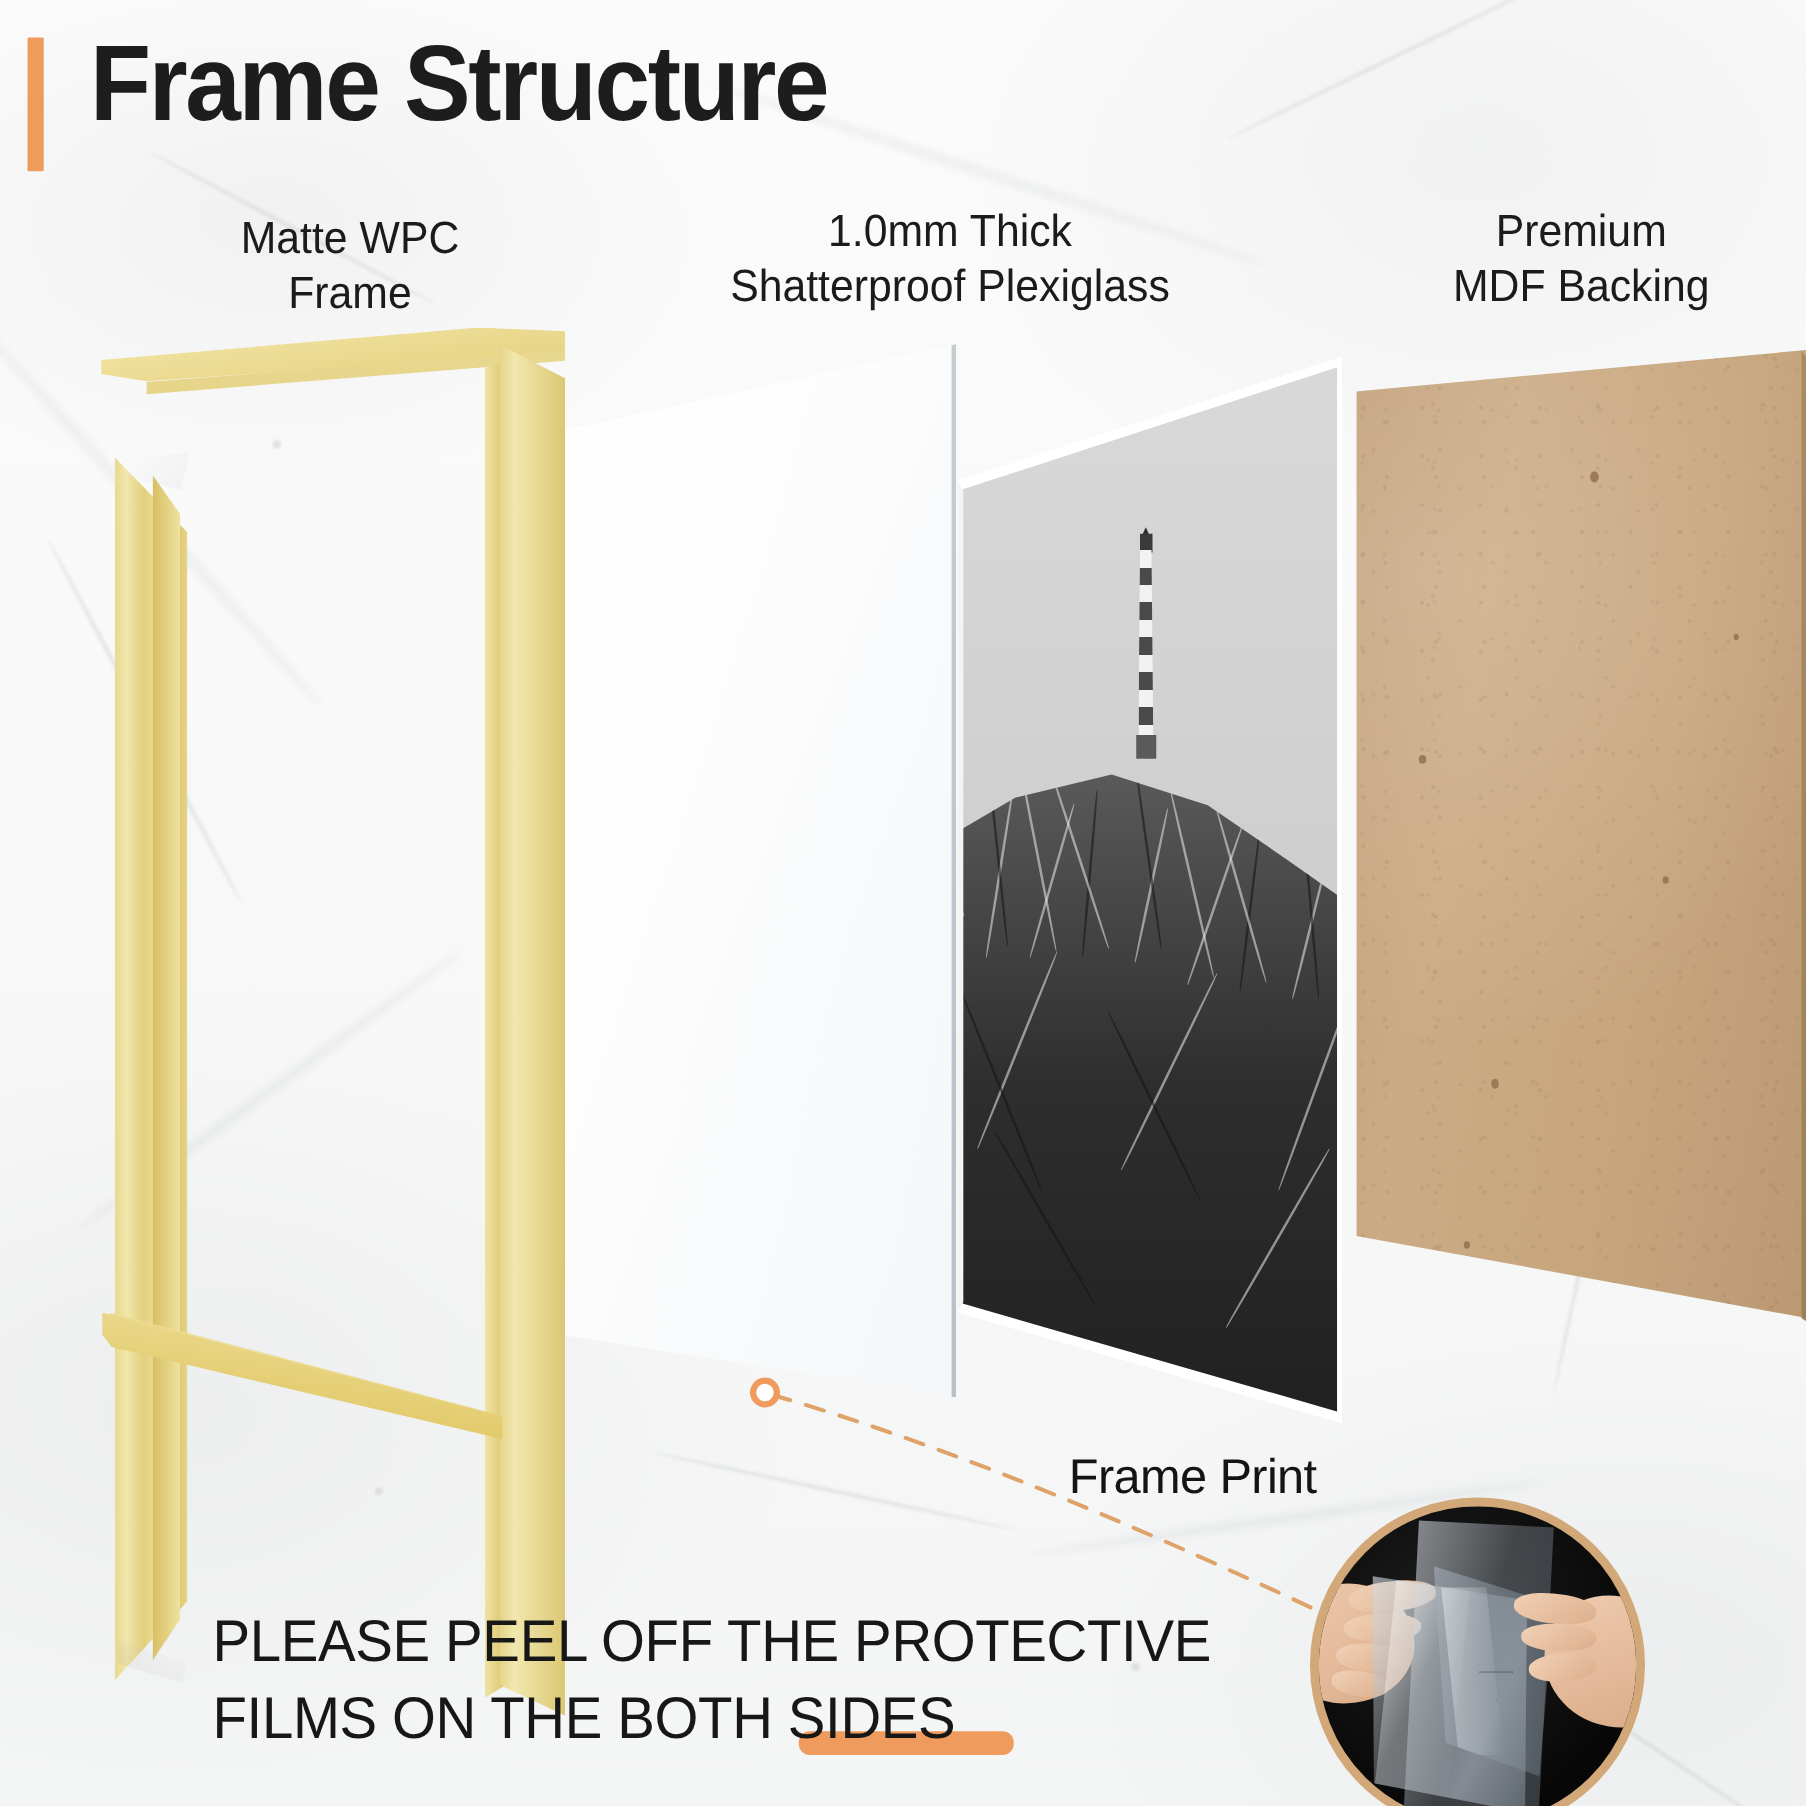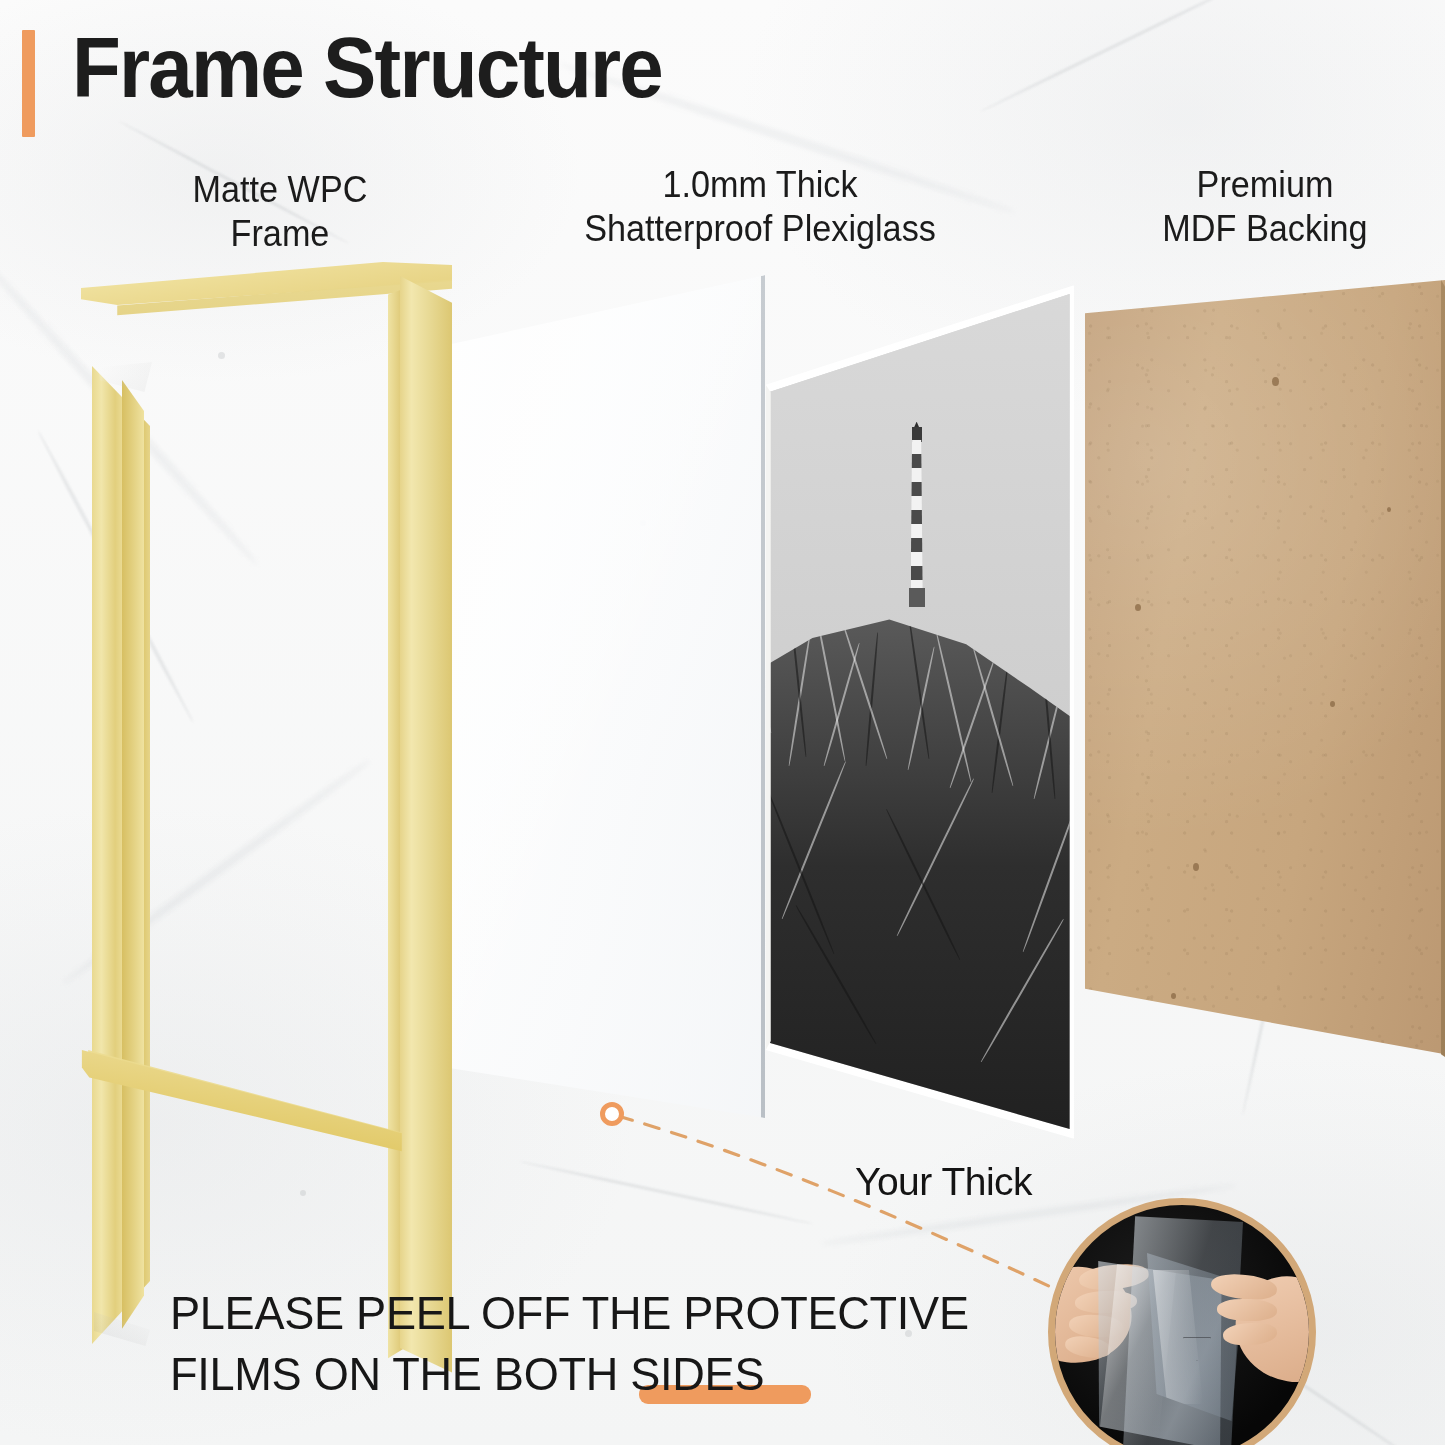--- a/index.html
+++ b/index.html
@@ -351,21 +351,21 @@
     <div class="rail" id="rail-bottom2"></div>
     <div class="rail" id="rail-bottom"></div>
     <div id="miter-tl"></div>
     <div id="miter-bl"></div>
   </div>
 
   <svg id="callout-line" viewBox="0 0 600 250">
     <path d="M 18 26 C 170 70, 330 140, 470 206 C 510 226, 545 240, 575 248" fill="none" stroke="#dfa268" stroke-width="3.2" stroke-dasharray="15 13" stroke-linecap="round"></path>
   </svg>
   <div id="callout-dot"></div>
-  <div id="your-print-label">Your Thick</div>
+  <div id="your-print-label">Frame Print</div>
 
   <div id="peel-inset">
     <div class="hand" style="left:-34px;top:62px;width:110px;height:96px;transform:rotate(-12deg);"></div>
     <div class="finger" style="left:24px;top:60px;width:70px;height:24px;transform:rotate(-6deg);"></div>
     <div class="finger" style="left:20px;top:86px;width:62px;height:22px;transform:rotate(-2deg);"></div>
     <div class="finger" style="left:14px;top:110px;width:54px;height:22px;transform:rotate(4deg);"></div>
     <div class="finger" style="left:10px;top:132px;width:46px;height:20px;transform:rotate(9deg);"></div>
 
     <div id="peel-glass"></div>
     <div id="peel-film">

